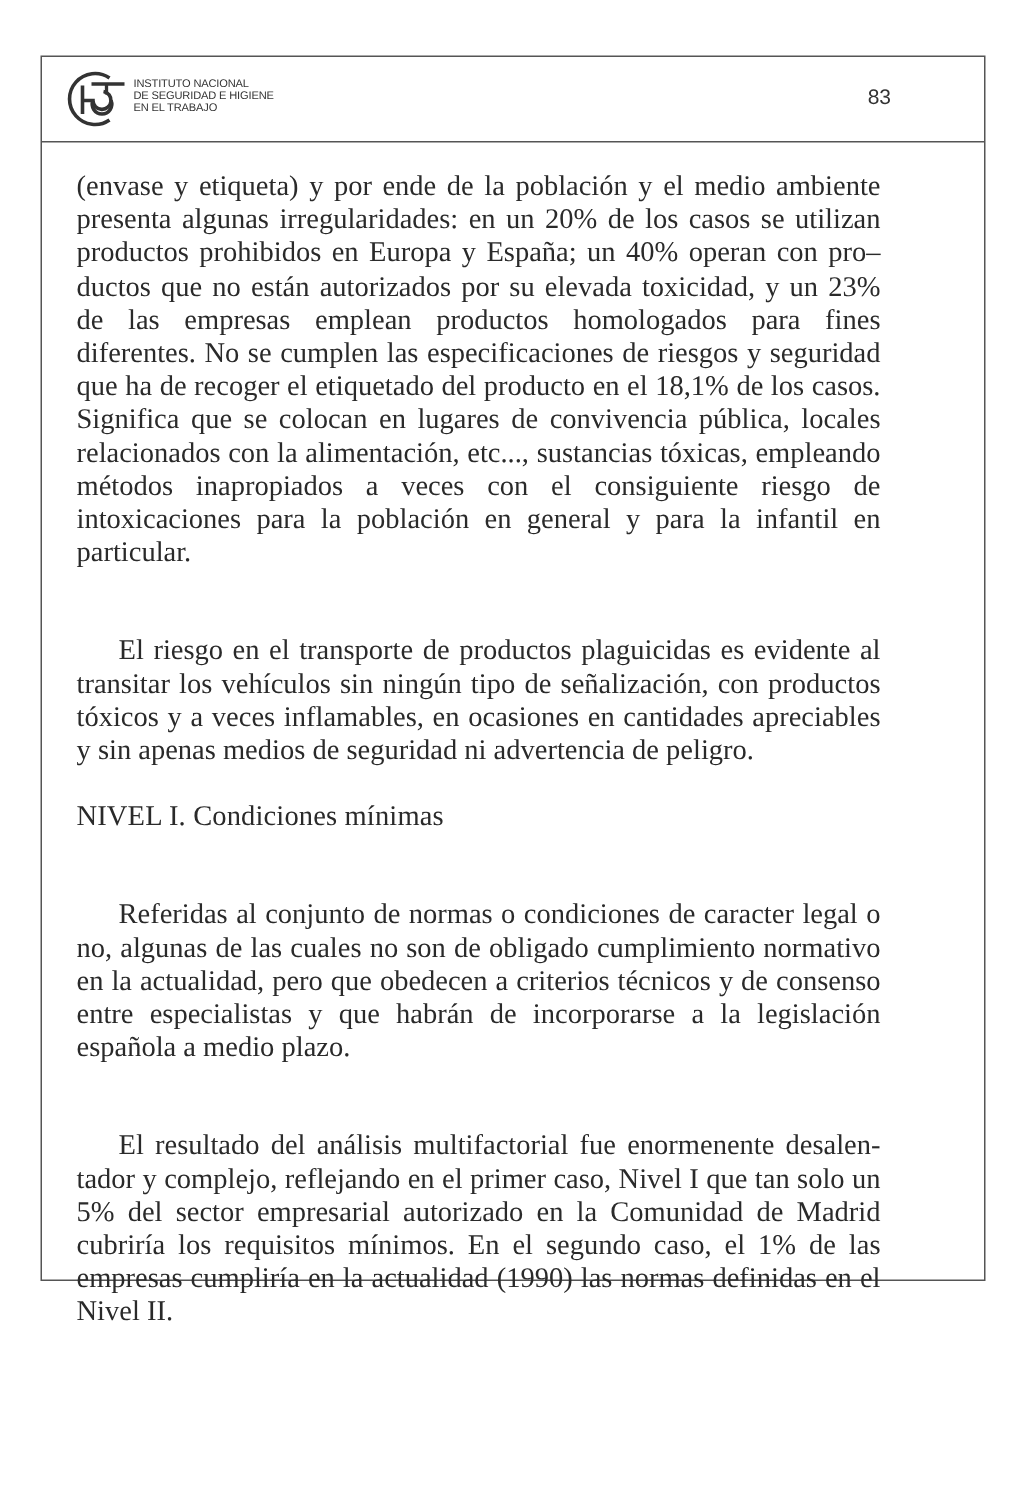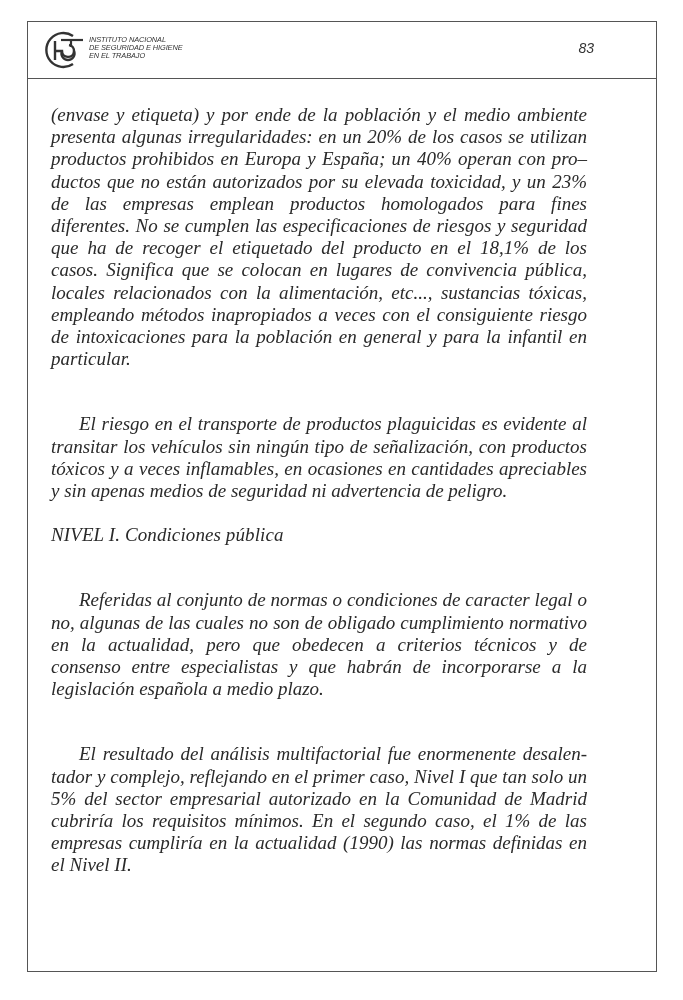--- a/index.html
+++ b/index.html
@@ -11,26 +11,25 @@
       width: 683px;
       height: 1000px;
       position: relative;
       overflow: hidden;
       font-family: "Liberation Serif", "DejaVu Serif", serif;
       color: #2a2a2a;
     }
     .page-frame {
       position: absolute;
       left: 27px;
-      top: 21px;
+      top: 37px;
       width: 630px;
-      height: 951px;
+      height: 817px;
       border: 1.2px solid #555;
       box-sizing: border-box;
-      font-style: italic;
     }
     .page-header {
       position: absolute;
       left: 0;
       top: 0;
       width: 100%;
       height: 57px;
       border-bottom: 1.2px solid #555;
       box-sizing: border-box;
     }
@@ -58,26 +57,25 @@
       position: absolute;
       right: 62px;
       top: 18px;
       font-family: "Liberation Sans", "DejaVu Sans", sans-serif;
       font-size: 14px;
       color: #333;
     }
     .content {
       position: absolute;
       left: 51px;
-      top: 104px;
+      top: 114px;
       width: 536px;
       font-size: 19px;
       line-height: 22.2px;
       text-align: justify;
-      font-style: italic;
     }
     .para {
       margin: 0 0 8px 0;
       text-indent: 0;
     }
     .para.indent { text-indent: 28px; margin-top: 43px; }
     .heading {
       margin: 15px 0 11px 0;
       font-size: 19px;
       font-weight: normal;
@@ -106,18 +104,18 @@
       <div>EN EL TRABAJO</div>
     </div>
     <div class="page-number">83</div>
   </div>
 </div>
 
 <div class="content">
   <p class="para">(envase y etiqueta) y por ende de la población y el medio ambiente presenta algunas irregularidades: en un 20% de los casos se utilizan productos prohibidos en Europa y España; un 40% operan con pro– ductos que no están autorizados por su elevada toxicidad, y un 23% de las empresas emplean productos homologados para fines diferentes. No se cumplen las especificaciones de riesgos y seguridad que ha de recoger el etiquetado del producto en el 18,1% de los casos. Significa que se colocan en lugares de convivencia pública, locales relacionados con la alimentación, etc..., sustancias tóxicas, empleando métodos inapropiados a veces con el consiguiente riesgo de intoxicaciones para la población en general y para la infantil en particular.</p>
   <p class="para indent">El riesgo en el transporte de productos plaguicidas es evidente al transitar los vehículos sin ningún tipo de señalización, con productos tóxicos y a veces inflamables, en ocasiones en cantidades apreciables y sin apenas medios de seguridad ni advertencia de peligro.</p>
 
-  <h2 class="heading first">NIVEL I. Condiciones pública</h2>
+  <h2 class="heading first">NIVEL I. Condiciones mínimas</h2>
 
   <p class="para indent">Referidas al conjunto de normas o condiciones de caracter legal o no, algunas de las cuales no son de obligado cumplimiento normativo en la actualidad, pero que obedecen a criterios técnicos y de consenso entre especialistas y que habrán de incorporarse a la legislación española a medio plazo.</p>
 
   <p class="para indent">El resultado del análisis multifactorial fue enormenente desalen- tador y complejo, reflejando en el primer caso, Nivel I que tan solo un 5% del sector empresarial autorizado en la Comunidad de Madrid cubriría los requisitos mínimos. En el segundo caso, el 1% de las empresas cumpliría en la actualidad (1990) las normas definidas en el Nivel II.</p>
 </div>
 
 </body></html>

